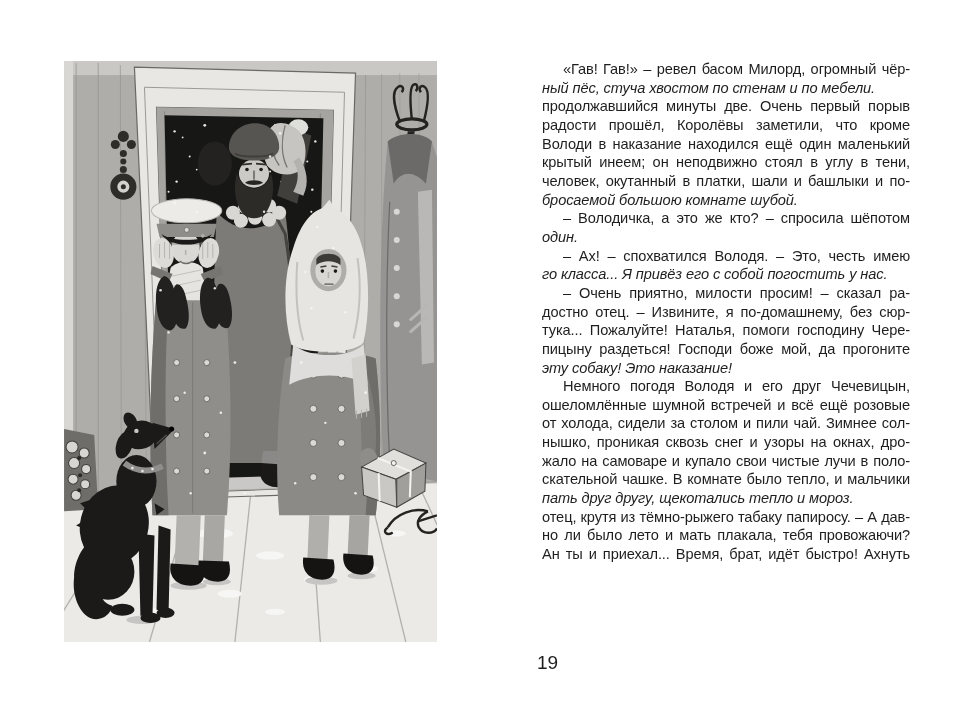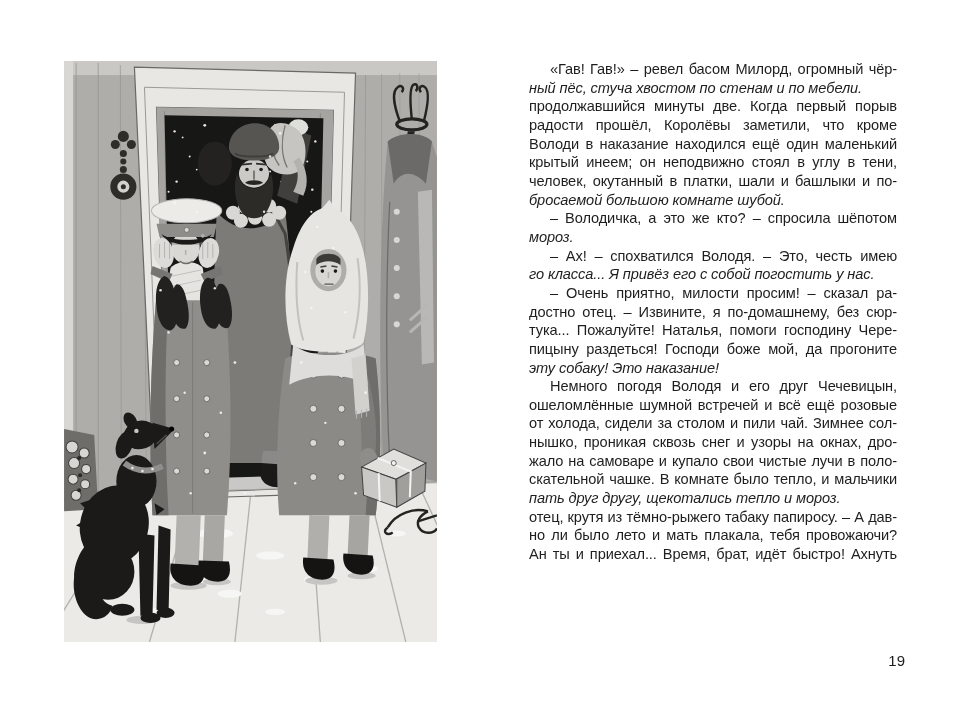--- a/index.html
+++ b/index.html
@@ -5,29 +5,29 @@
   html,body{margin:0;padding:0;background:#ffffff;}
   body{width:970px;height:728px;overflow:hidden;
        font-family:"Liberation Sans","DejaVu Sans",sans-serif;}
   .spread{position:relative;width:970px;height:728px;background:#ffffff;}
 
   
   .illustration{position:absolute;left:64px;top:61px;width:373px;height:581px;margin:0;}
   .illustration svg{display:block;width:100%;height:100%;}
 
   
-  .text-column{position:absolute;left:529px;top:60px;width:368px;
+  .text-column{position:absolute;left:542px;top:60px;width:368px;
                color:#1e1e1e;font-size:14.6px;line-height:18.65px;letter-spacing:-0.1px;}
   .paragraph{margin:0;}
   .line{text-align:justify;text-align-last:justify;-moz-text-align-last:justify;}
   .line.last{text-align-last:left;font-style:italic;-moz-text-align-last:left;}
   .line.first{text-indent:21px;}
 
   .page-number{position:absolute;left:537px;top:652px;width:368px;
-               text-align:right;font-size:15px;color:#1e1e1e;}
+               text-align:left;font-size:19px;color:#1e1e1e;}
 </style>
 </head>
 <body>
 
 <div class="spread">
 
   <figure class="illustration" aria-label="Черно-белая иллюстрация: Володя в фуражке, бородатый кучер с узлом и Чечевицын, укутанный в платки, стоят у открытой двери в переднюю; чёрный пёс смотрит на них">
     <svg viewBox="0 0 371 578" preserveAspectRatio="xMidYMid meet">
 
       <g>
@@ -370,30 +370,30 @@
       </g>
     </svg>
   </figure>
 
   <main class="text-column">
       <div class="paragraph">
         <div class="line first">«Гав! Гав!» – ревел басом Милорд, огромный чёр-</div>
         <div class="line last">ный пёс, стуча хвостом по стенам и по мебели.</div>
       </div>
       <div class="paragraph">
-        <div class="line">продолжавшийся минуты две. Когда первый порыв</div>
+        <div class="line">продолжавшийся минуты две. Очень первый порыв</div>
         <div class="line">радости прошёл, Королёвы заметили, что кроме</div>
         <div class="line">Володи в наказание находился ещё один маленький</div>
         <div class="line">крытый инеем; он неподвижно стоял в углу в тени,</div>
         <div class="line">человек, окутанный в платки, шали и башлыки и по-</div>
         <div class="line last">бросаемой большою комнате шубой.</div>
       </div>
       <div class="paragraph">
         <div class="line first">– Володичка, а это же кто? – спросила шёпотом</div>
-        <div class="line last">мороз.</div>
+        <div class="line last">один.</div>
       </div>
       <div class="paragraph">
         <div class="line first">– Ах! – спохватился Володя. – Это, честь имею</div>
         <div class="line last">го класса... Я привёз его с собой погостить у нас.</div>
       </div>
       <div class="paragraph">
         <div class="line first">– Очень приятно, милости просим! – сказал ра-</div>
         <div class="line">достно отец. – Извините, я по-домашнему, без сюр-</div>
         <div class="line">тука... Пожалуйте! Наталья, помоги господину Чере-</div>
         <div class="line">пицыну раздеться! Господи боже мой, да прогоните</div>

